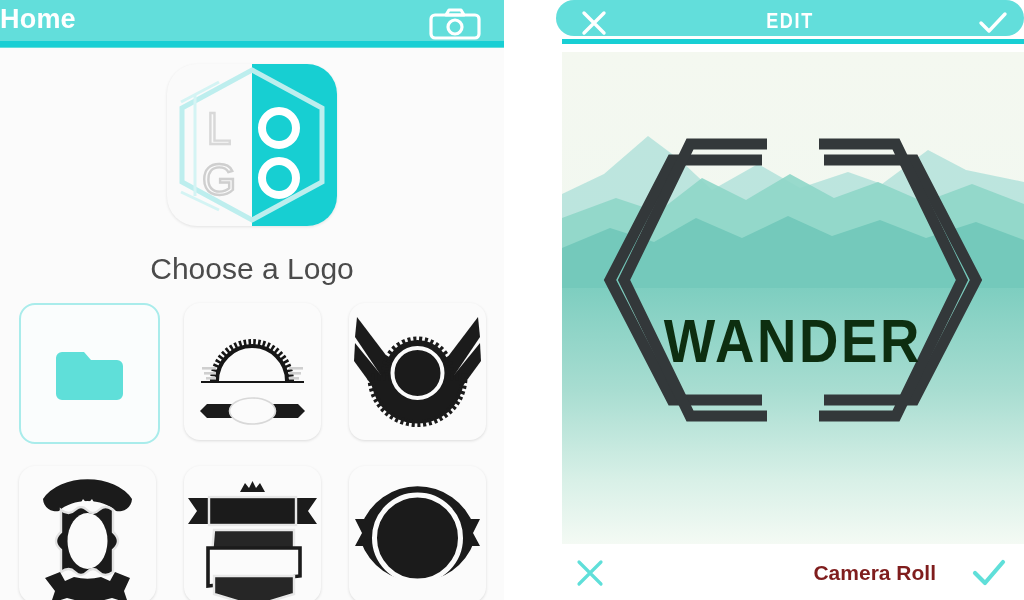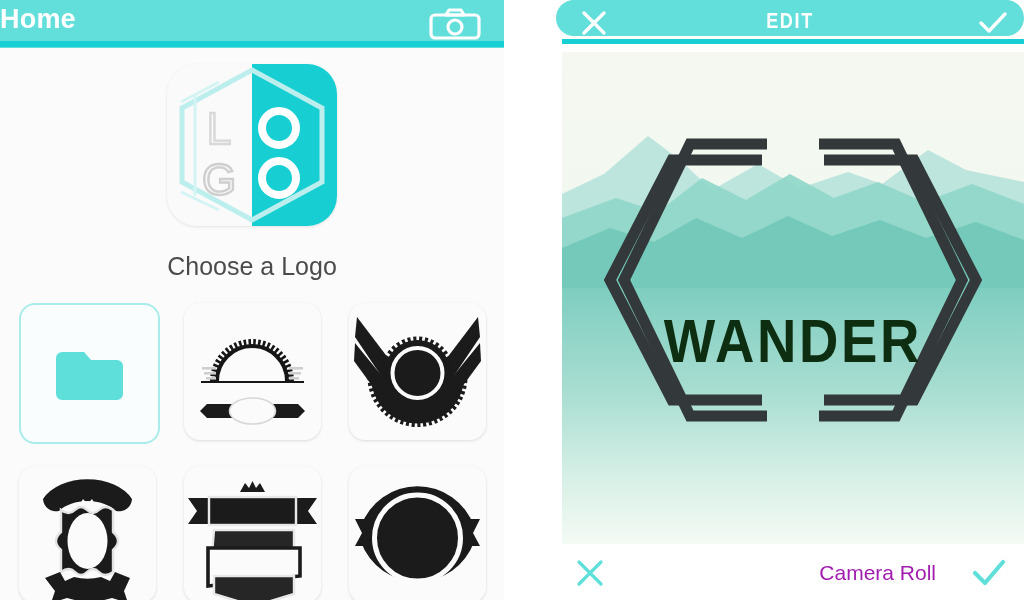--- a/index.html
+++ b/index.html
@@ -51,21 +51,21 @@
   #app-icon .half-right {
     position: absolute; right: 0; top: 0;
     width: 50%; height: 100%;
     background: #17cfd2;
   }
   #app-icon svg { position: absolute; left: 0; top: 0; }
 
   #choose-label {
     position: absolute; left: 0; top: 252px;
     width: 504px; text-align: center;
-    font-size: 25px; color: #4b4b4b;
+    font-size: 30px; color: #4b4b4b;
     font-weight: 300;
   }
 
   .logo-cell {
     position: absolute;
     width: 137px; height: 137px;
     border-radius: 16px;
     background: #fbfbfb;
     box-shadow: 0 1px 3px rgba(0,0,0,0.13);
     overflow: hidden;
@@ -127,22 +127,22 @@
   }
 
   #right-footer {
     position: absolute; left: 0; top: 545px;
     width: 468px; height: 55px;
     background: #ffffff;
   }
   #footer-close-icon { position: absolute; left: 18px; top: 12px; width: 32px; height: 32px; }
   #camera-roll-label {
     position: absolute; right: 88px; top: 16px;
-    font-size: 21px; color: #a21caf;
-    font-weight: 400;
+    font-size: 21px; color: #7f1d1d;
+    font-weight: 700;
   }
   #footer-confirm-icon { position: absolute; right: 18px; top: 14px; width: 34px; height: 28px; }
 </style>
 </head>
 <body>
 
 <div id="root">
 
   <div id="left-panel">
 

